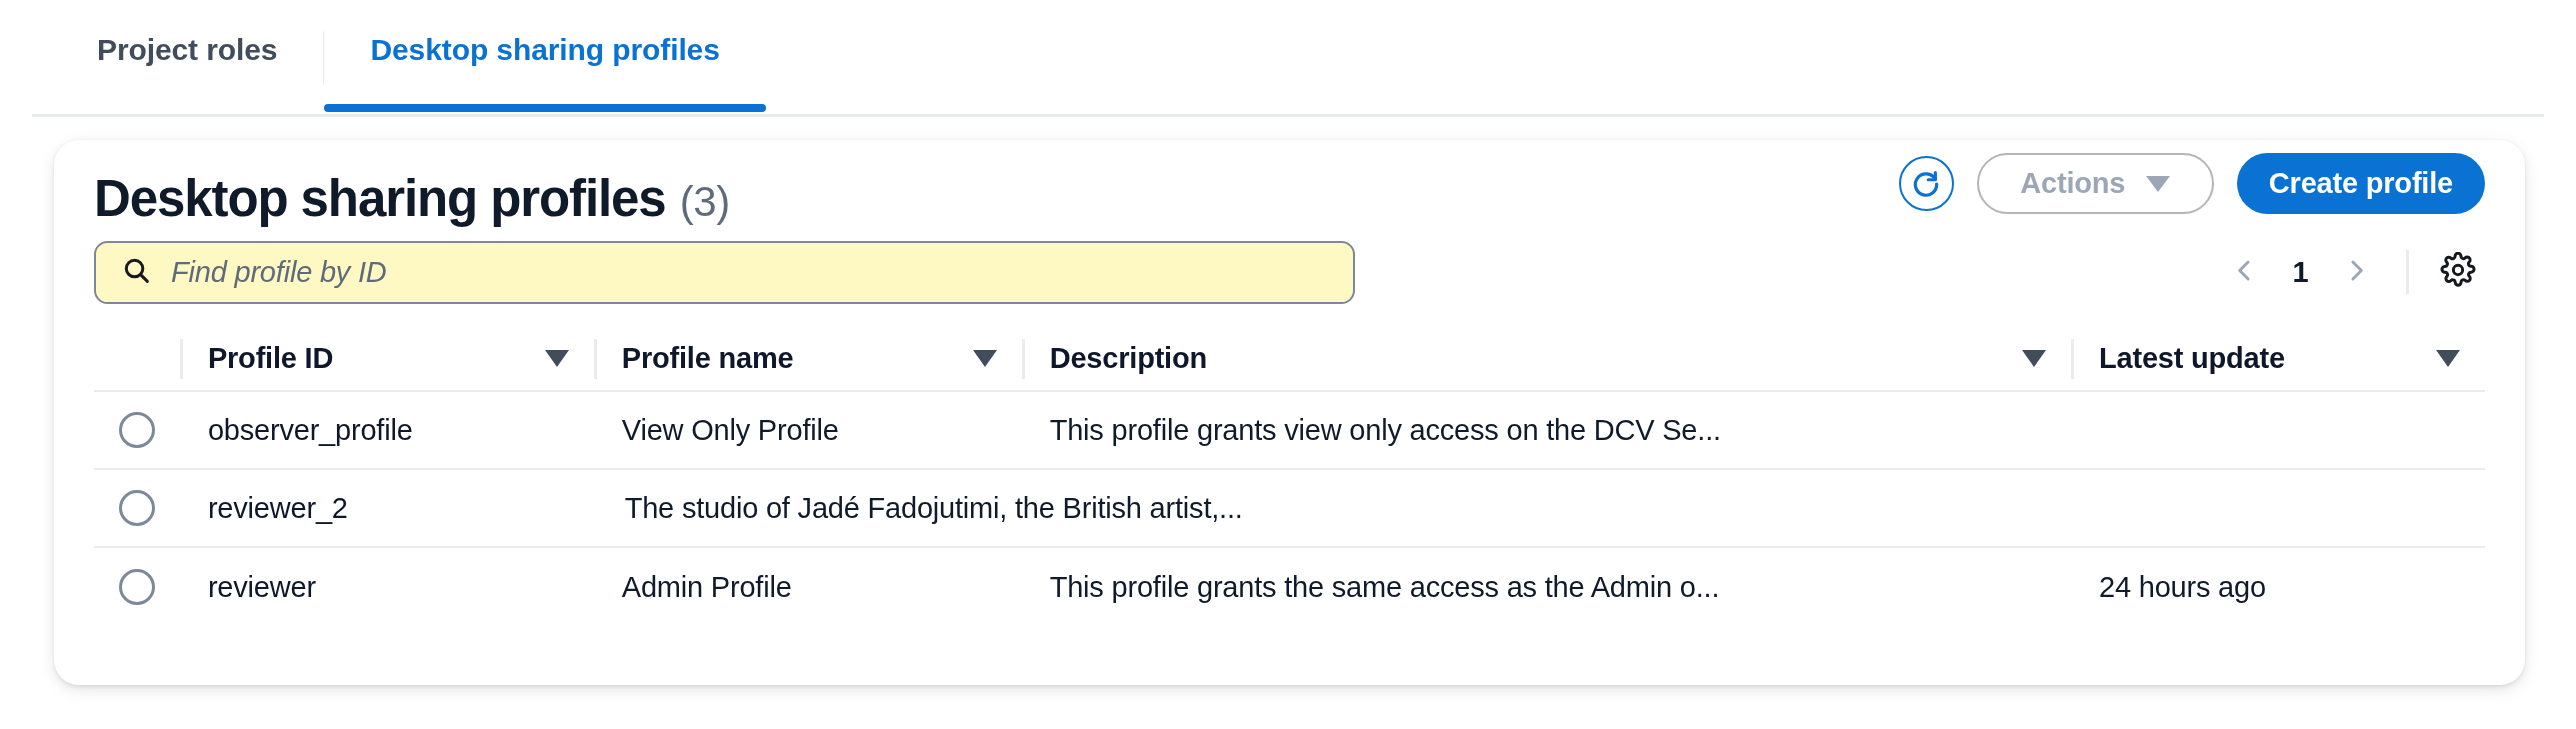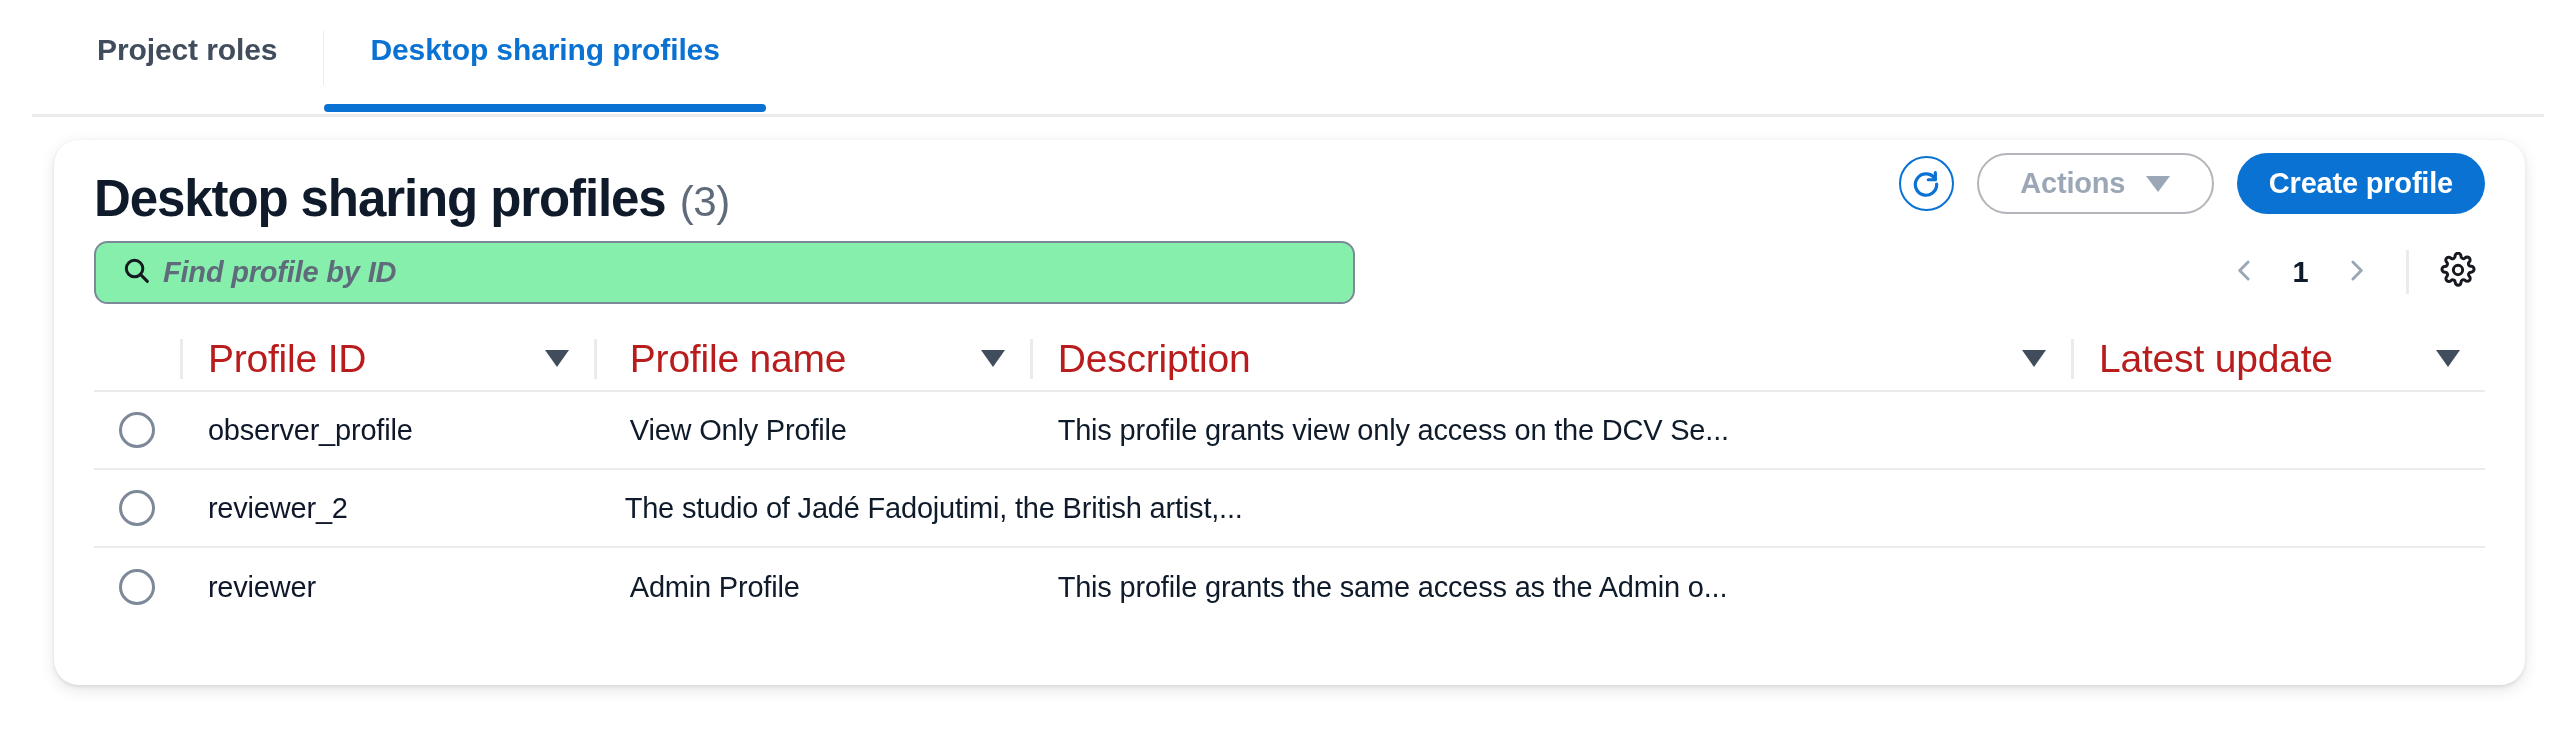--- a/index.html
+++ b/index.html
@@ -184,24 +184,23 @@
     position: absolute;
     left: 40px;
     top: 0;
     width: 1261px;
     height: 63px;
     border: 2.9px solid #7d8998;
     border-radius: 13.4px;
     display: flex;
     align-items: center;
     padding: 0 25px;
-    gap: 11px;
-    background: #86efac;
+    gap: 19px;
+    background: #fef9c3;
     cursor: text;
-    font-weight: bold;
   }
   .search-placeholder {
     font-size: 29px;
     font-style: italic;
     color: #5f6b7a;
     letter-spacing: -0.2px;
   }
 
   .pager {
     position: absolute;
@@ -255,42 +254,42 @@
     border-bottom: 2.9px solid #e9ebed;
   }
   .tbody-row {
     height: 78px;
     border-bottom: 2.9px solid #e9ebed;
   }
   .tbody-row:last-child { border-bottom: none; }
 
   .c-select { width: 86px; flex: 0 0 86px; display: flex; align-items: center; justify-content: center; }
   .c-id     { width: 411px; flex: 0 0 411px; }
-  .c-name   { width: 425px; flex: 0 0 425px; margin-left: 8px; }
+  .c-name   { width: 425px; flex: 0 0 425px; }
   .c-desc   { flex: 1 1 auto; min-width: 0; }
   .c-upd    { width: 411px; flex: 0 0 411px; }
 
   .vdiv {
     width: 2.9px;
     height: 40px;
     background: #e9ebed;
     flex: 0 0 2.9px;
   }
 
   .th {
     display: flex;
     align-items: center;
     justify-content: space-between;
     padding: 0 25px;
     height: 100%;
   }
   .th-label {
-    font-size: 39px;
-    font-weight: normal;
-    color: #b91c1c;
+    font-size: 29px;
+    font-weight: bold;
+    color: #0f172a;
     letter-spacing: -0.2px;
     white-space: nowrap;
   }
   .sort-icon {
     width: 0; height: 0;
     border-left: 12.4px solid transparent;
     border-right: 12.4px solid transparent;
     border-top: 17px solid #414d5c;
     margin-left: 15.3px;
     flex: 0 0 auto;
@@ -465,18 +464,19 @@
         <div class="c-select">
           <span class="radio"></span>
         </div>
         <div class="vdiv" style="background:transparent"></div>
         <div class="c-id td td-link">reviewer</div>
         <div class="vdiv" style="background:transparent"></div>
         <div class="c-name td">Admin Profile</div>
         <div class="vdiv" style="background:transparent"></div>
         <div class="c-desc td">This profile grants the same access as the Admin o...</div>
         <div class="vdiv" style="background:transparent"></div>
+        <div class="c-upd td">24 hours ago</div>
       </div>
 
     </div>
   </div>
 </div>
 
 
 </body></html>

